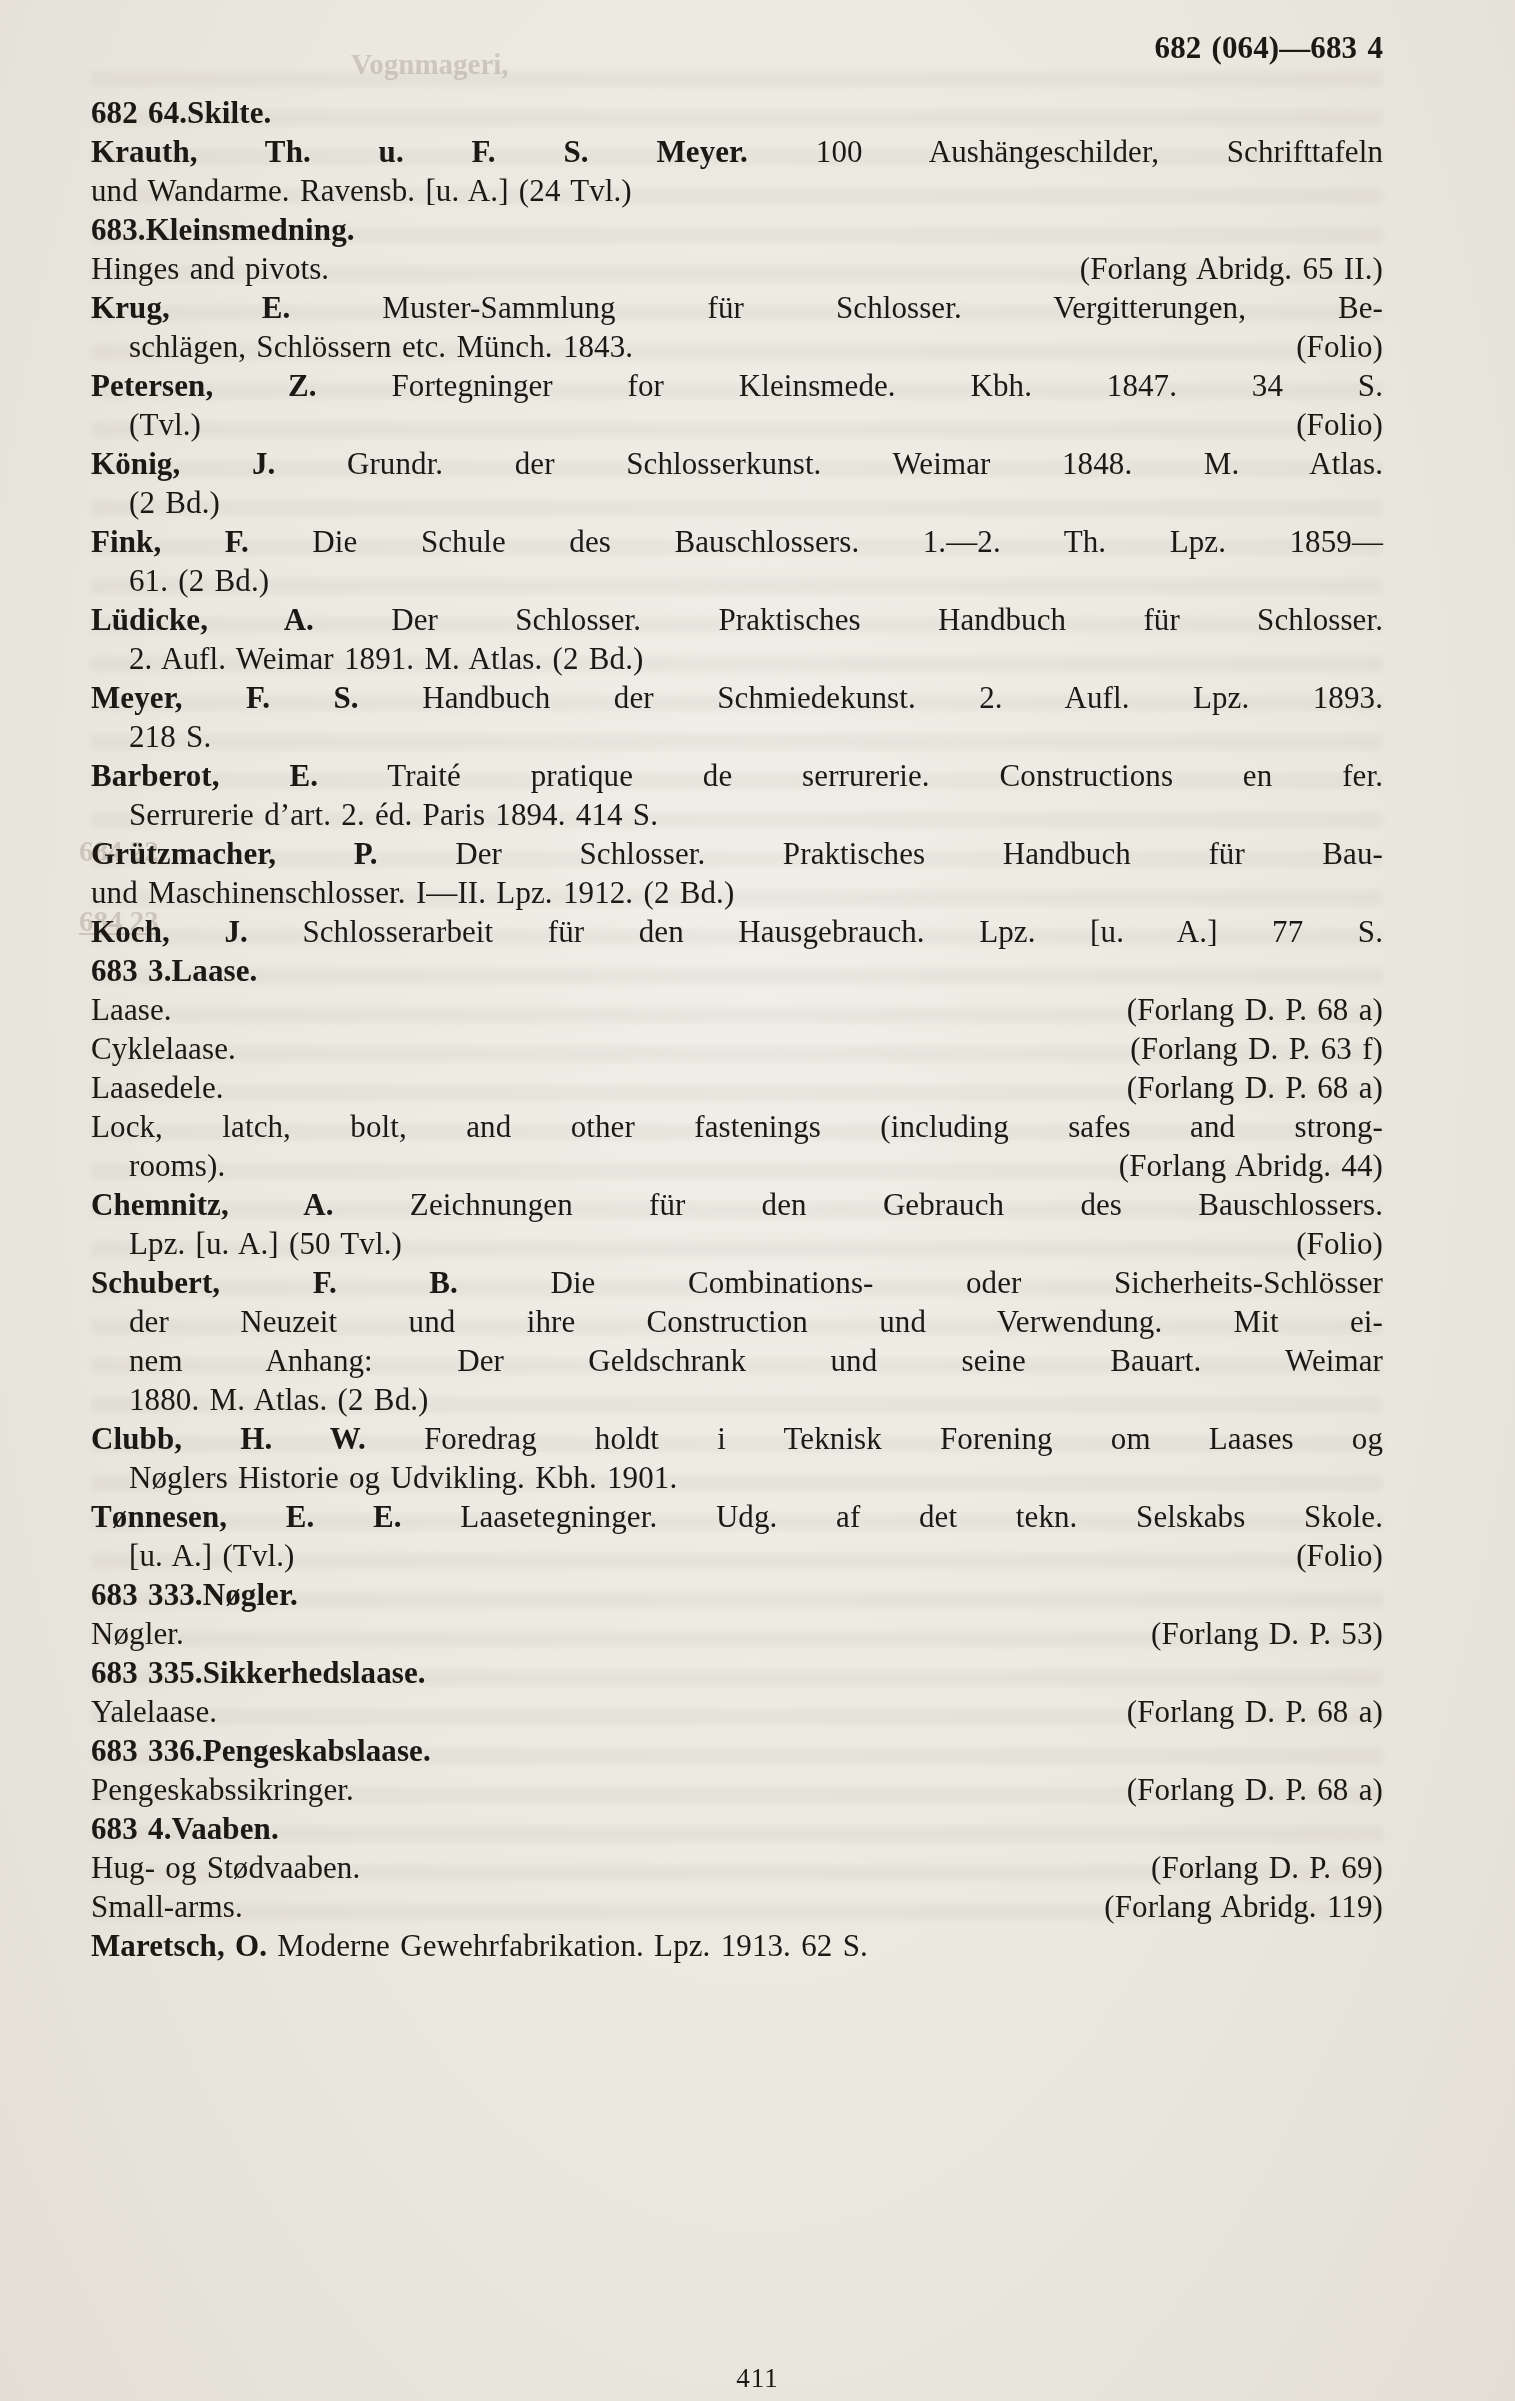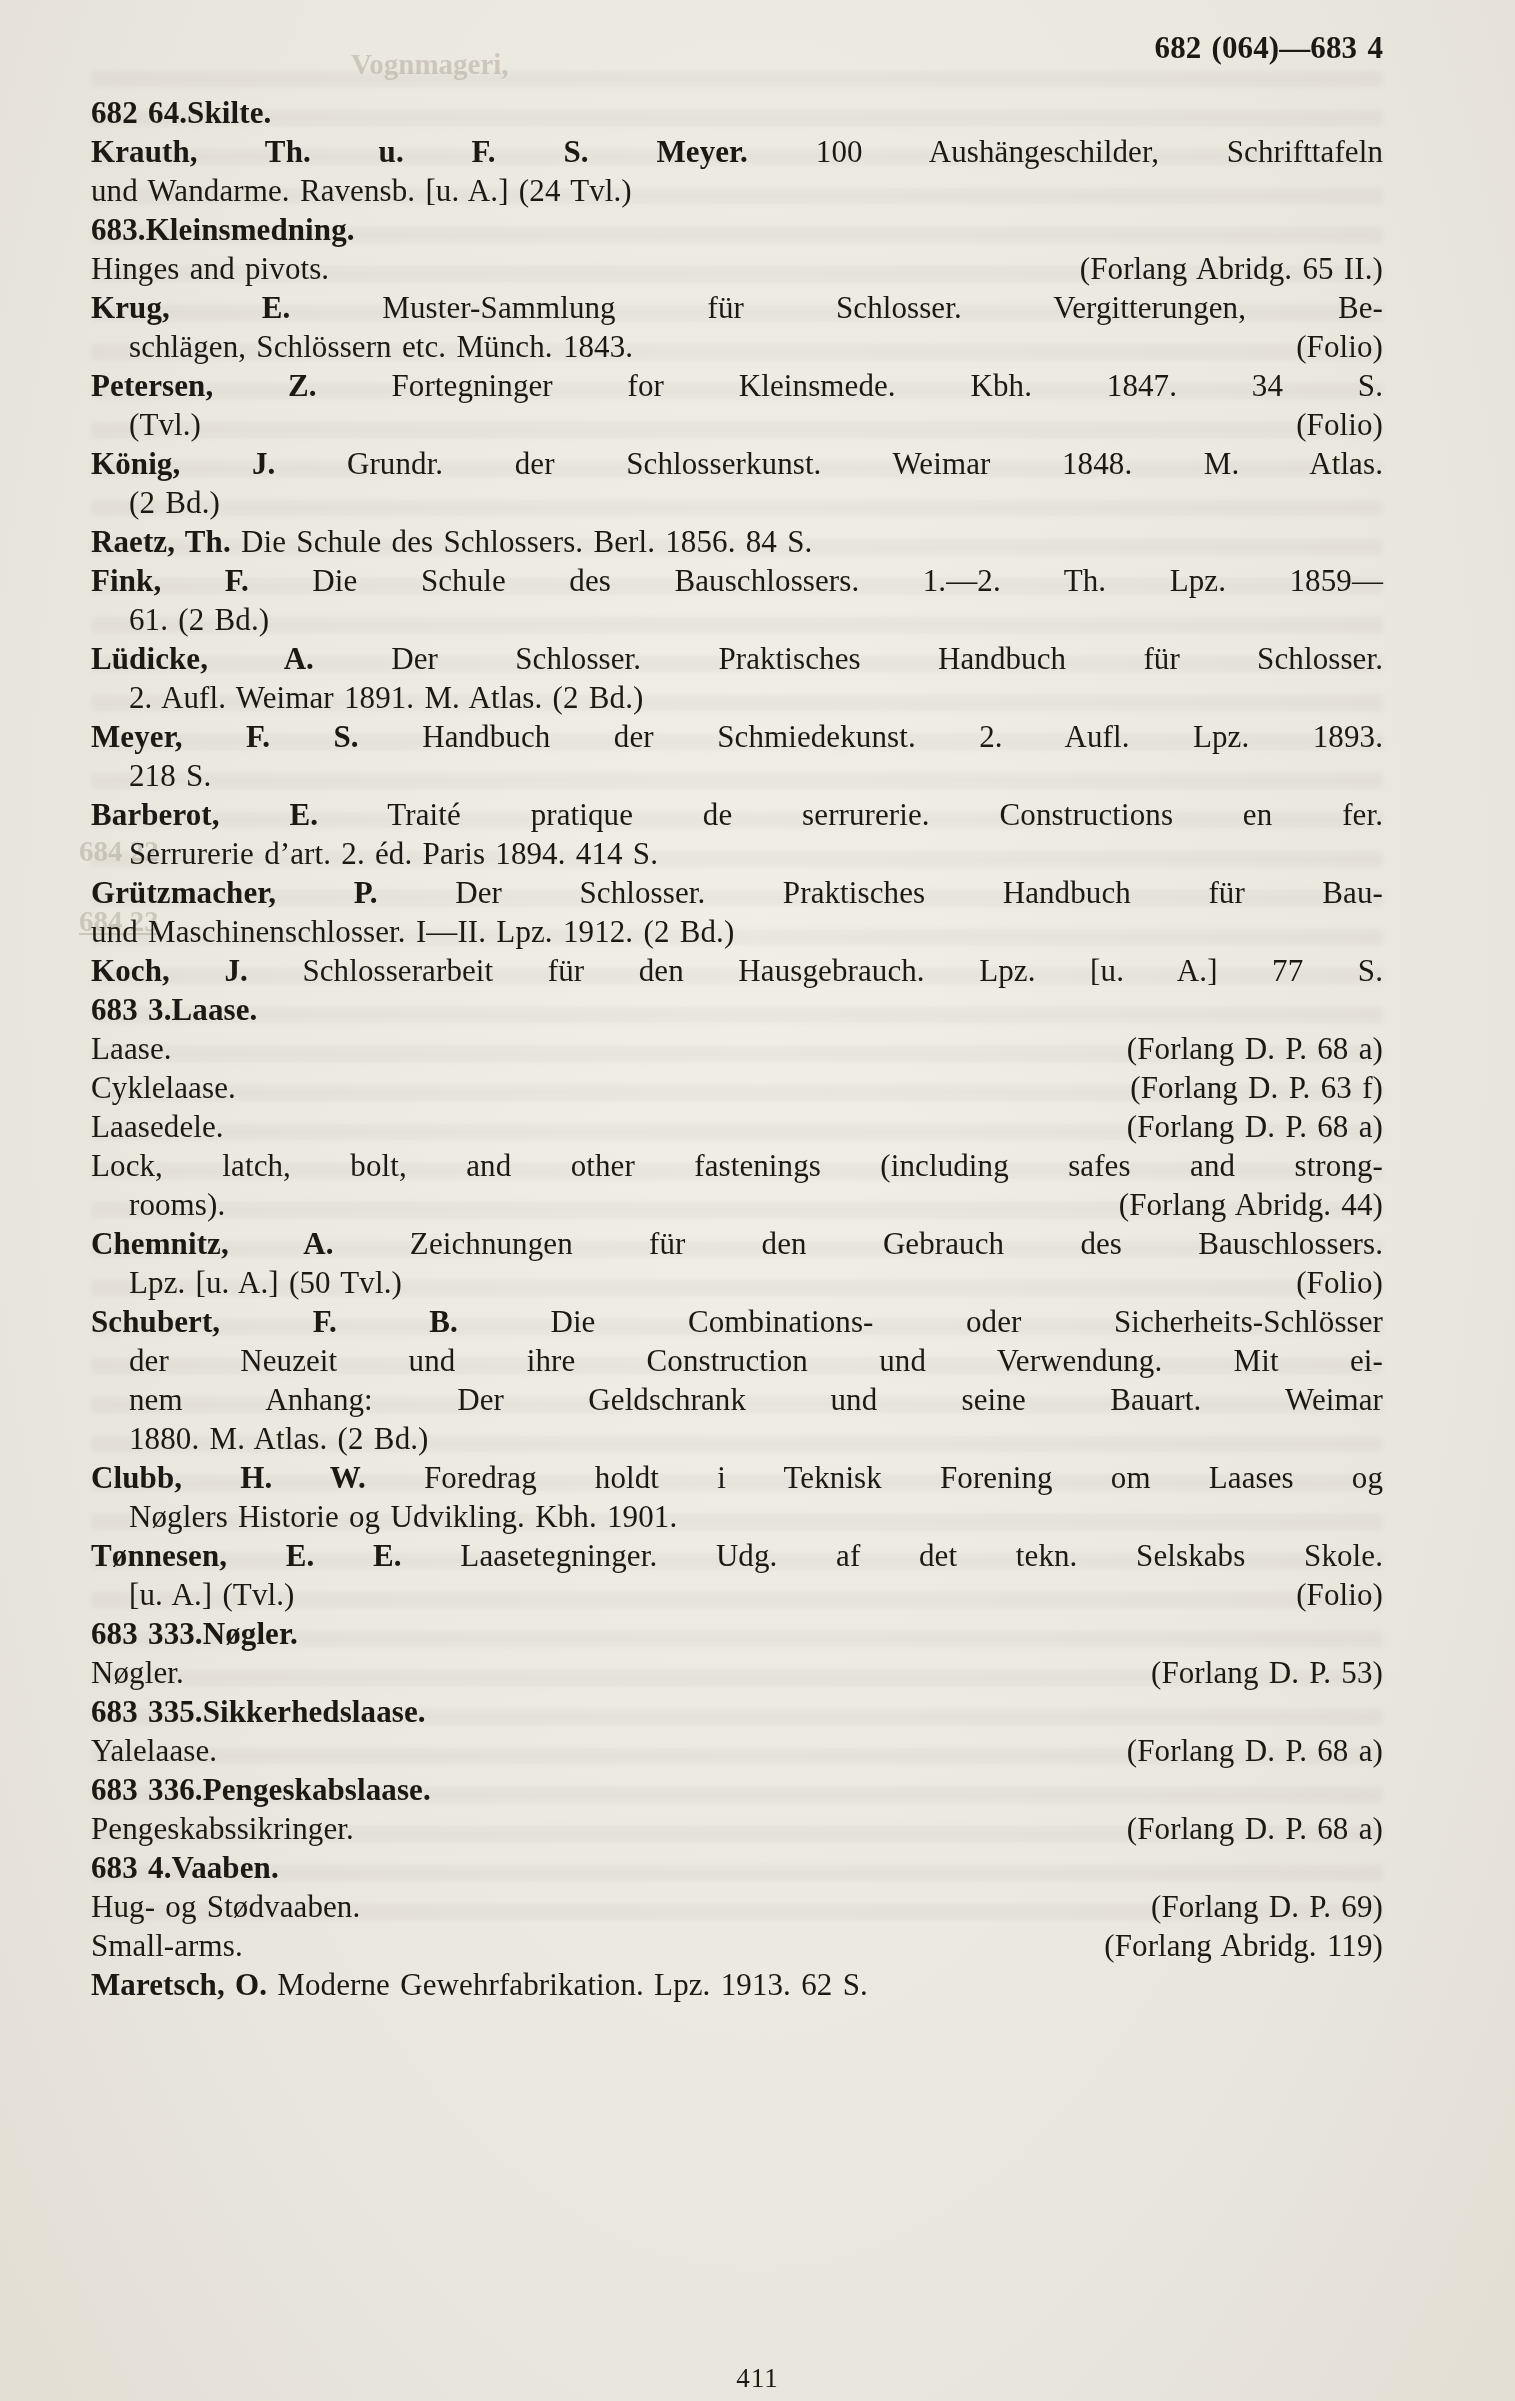--- a/index.html
+++ b/index.html
@@ -110,23 +110,20 @@
         </div>
         <div class="row entry">
           <div class="line full"><span class="author">Petersen, Z.</span> <span>Fortegninger for Kleinsmede.  Kbh. 1847.  34 S.</span></div>
           <div class="line cont"><span class="ref">(Folio)</span><span>(Tvl.)</span></div>
         </div>
         <div class="row entry">
           <div class="line full"><span class="author">König, J.</span> <span>Grundr. der Schlosserkunst.  Weimar 1848.  M. Atlas.</span></div>
           <div class="line cont"><span>(2 Bd.)</span></div>
         </div>
         <div class="row entry">
-          <div class="line"><span class="author">Raetz, Th.</span> <span>Die Schule des Schlossers.  Berl. 1856.  84 S.</span></div>
-        </div>
-        <div class="row entry">
           <div class="line full"><span class="author">Fink, F.</span> <span>Die Schule des Bauschlossers.  1.—2. Th.  Lpz. 1859—</span></div>
           <div class="line cont"><span>61.  (2 Bd.)</span></div>
         </div>
         <div class="row entry">
           <div class="line full"><span class="author">Lüdicke, A.</span> <span>Der Schlosser.  Praktisches Handbuch für Schlosser.</span></div>
           <div class="line cont"><span>2. Aufl.  Weimar 1891.  M. Atlas.  (2 Bd.)</span></div>
         </div>
         <div class="row entry">
           <div class="line full"><span class="author">Meyer, F. S.</span> <span>Handbuch der Schmiedekunst.  2. Aufl.  Lpz. 1893.</span></div>
           <div class="line cont"><span>218 S.</span></div>

